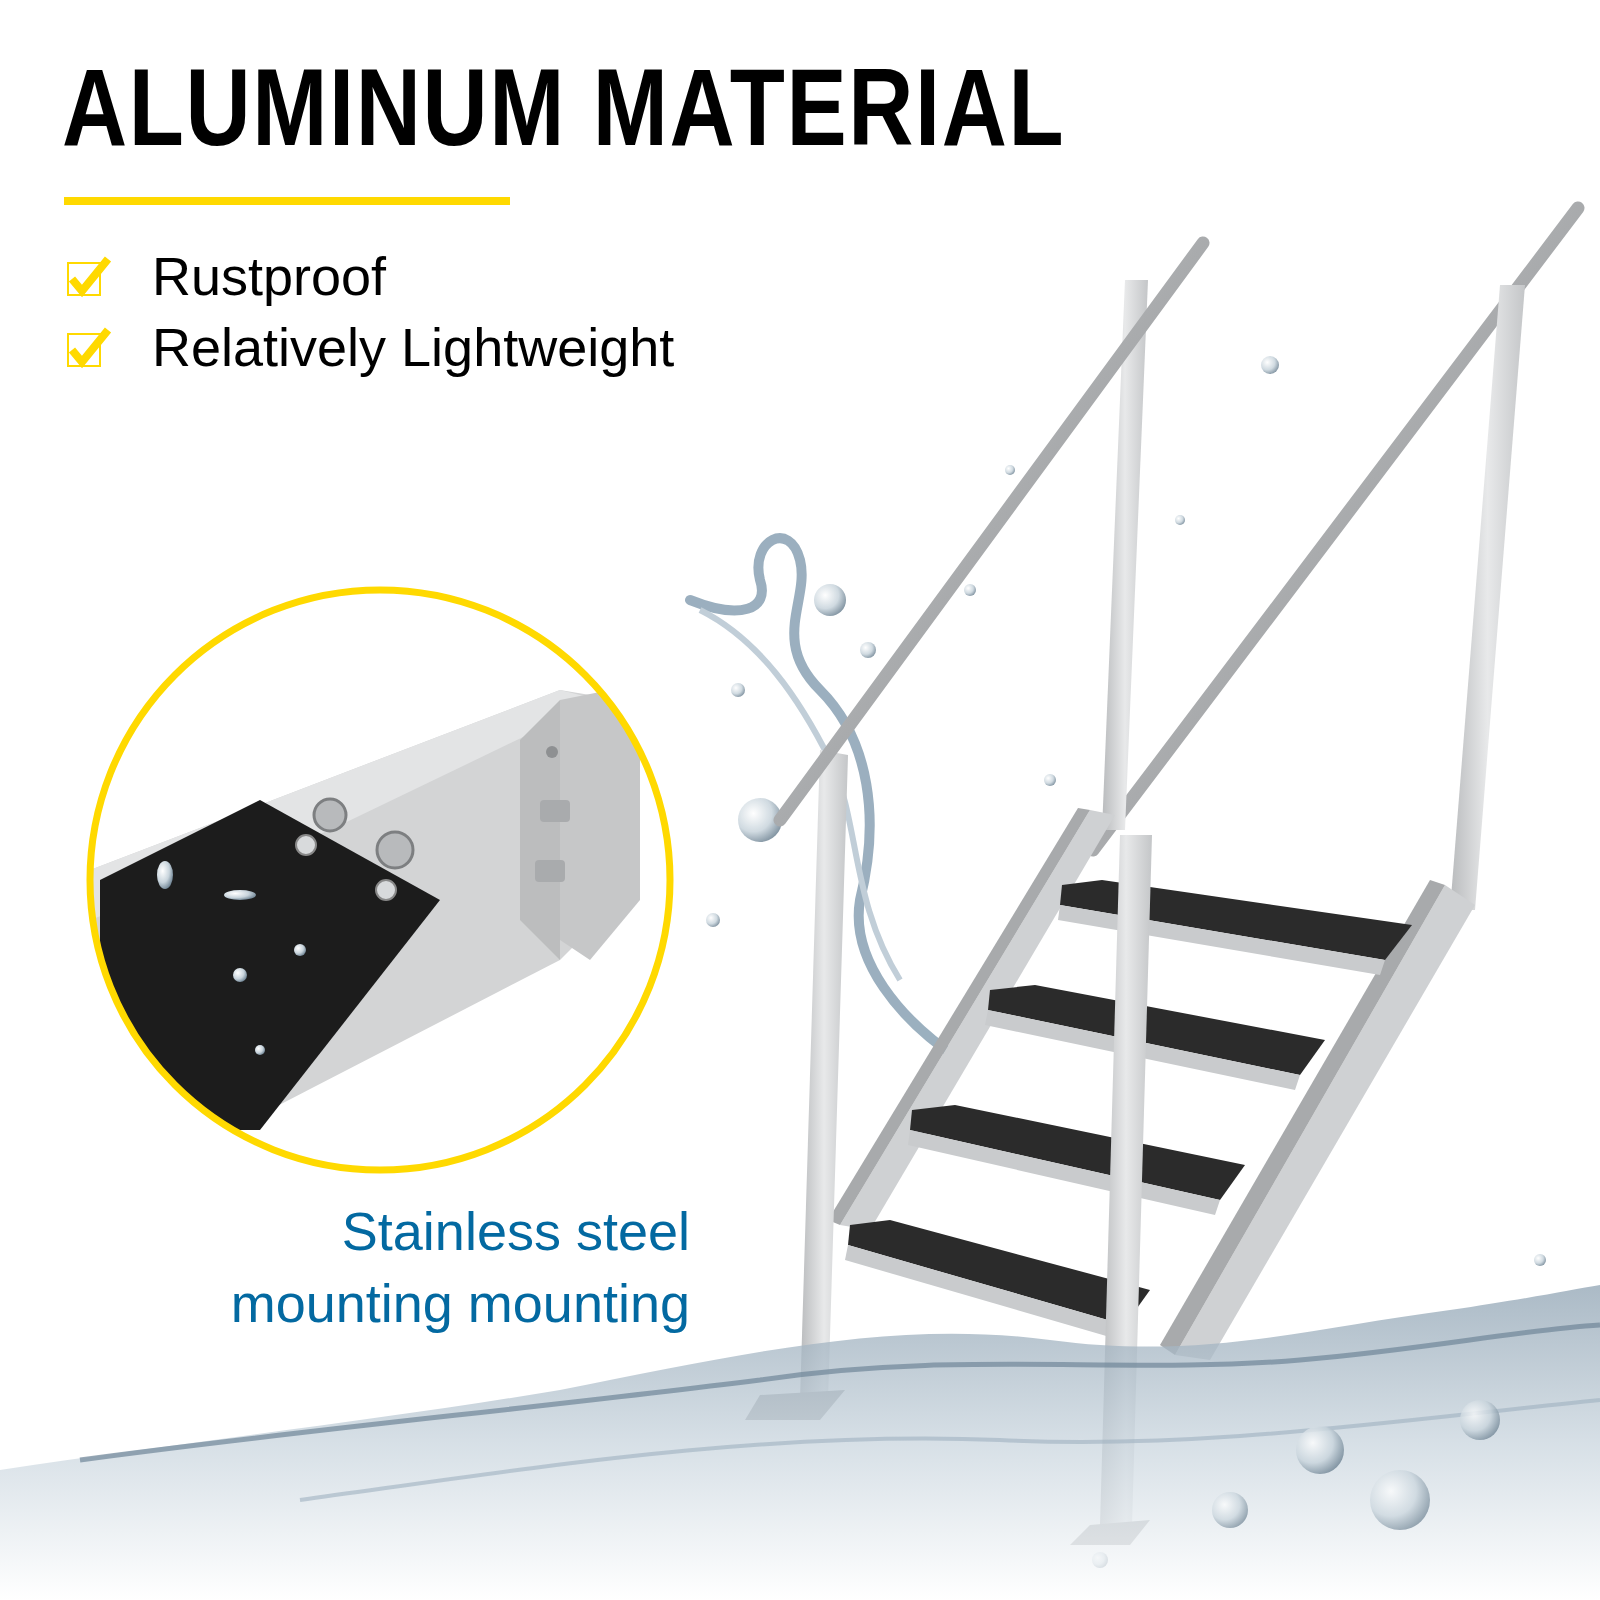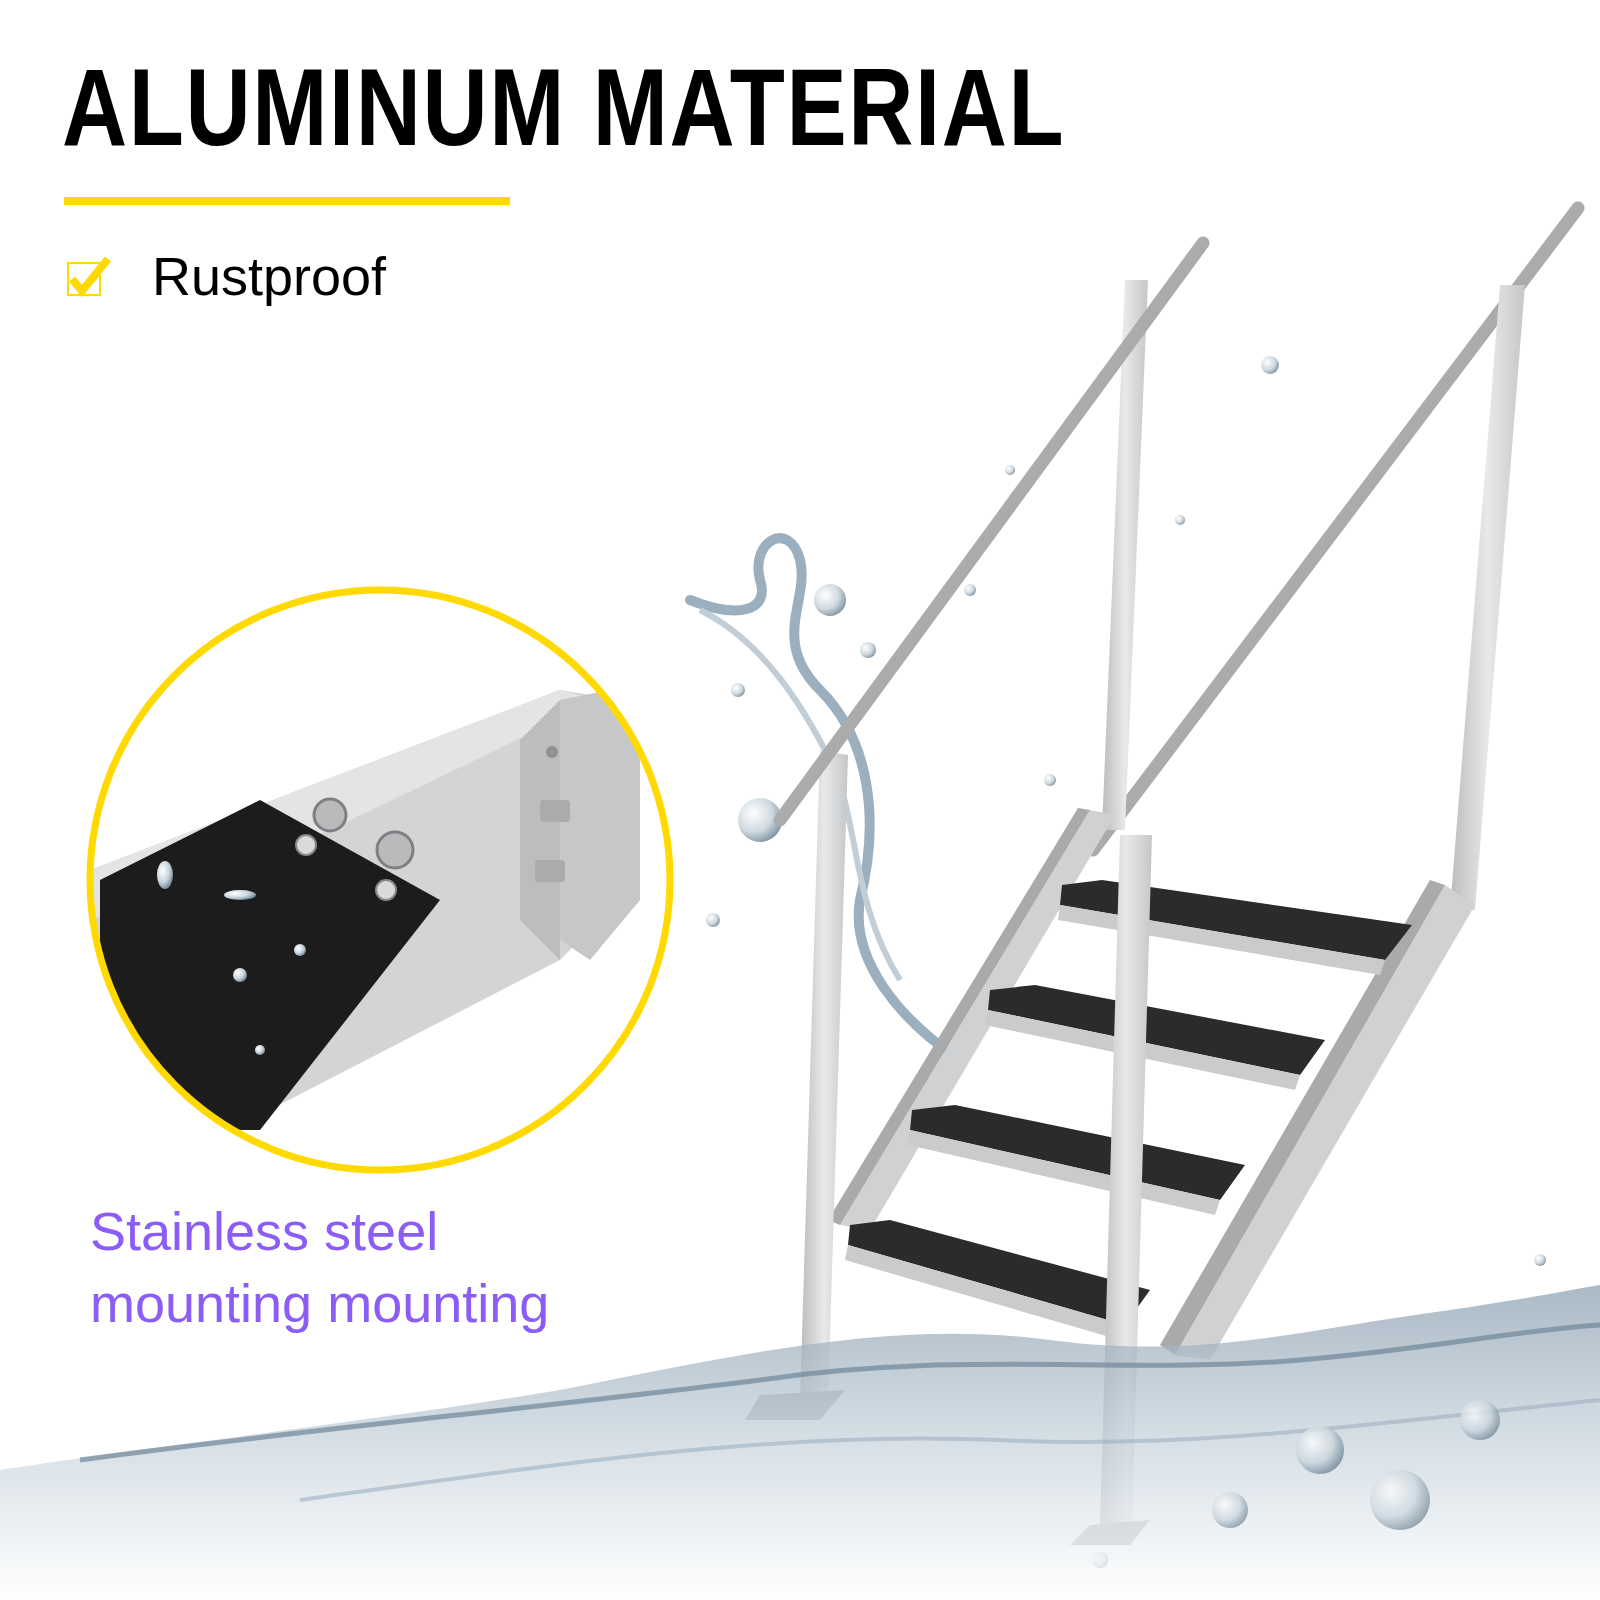--- a/index.html
+++ b/index.html
@@ -10,21 +10,21 @@
       font-size: 110px; line-height: 1; color: #000;
       letter-spacing: 2px; transform: scaleX(0.82); transform-origin: left top;
       white-space: nowrap;
     }
     .title-underline { position: absolute; left: 64px; top: 197px; width: 446px; height: 8px; background: #ffd900; }
     .features { position: absolute; left: 66px; top: 240px; margin: 0; padding: 0; list-style: none; }
     .feature { display: flex; align-items: center; height: 71px; }
     .feature .check { width: 46px; height: 46px; margin-right: 40px; }
     .feature .label { font-size: 54px; color: #000; line-height: 1; }
     .scene { position: absolute; left: 0; top: 0; width: 1600px; height: 1600px; }
-    .inset-caption { position: absolute; left: 90px; top: 1195px; width: 600px; text-align: left; font-size: 54px; line-height: 72px; color: #8b5cf6; }
+    .inset-caption { position: absolute; left: 90px; top: 1195px; width: 600px; text-align: right; font-size: 54px; line-height: 72px; color: #0369a1; }
   </style>
 </head>
 <body>
 
 <svg class="scene" viewBox="0 0 1600 1600" xmlns="http://www.w3.org/2000/svg">
   <defs>
     <linearGradient id="rail" x1="0" y1="0" x2="1" y2="1">
       <stop offset="0" stop-color="#e9eaeb"></stop>
       <stop offset="0.5" stop-color="#a9abad"></stop>
       <stop offset="1" stop-color="#8f9193"></stop>
@@ -149,18 +149,25 @@
 <div class="title-underline"></div>
 
 <ul class="features">
   <li class="feature">
     <svg class="check" viewBox="0 0 46 46">
       <rect x="2" y="10" width="32" height="32" fill="none" stroke="#ffd900" stroke-width="2"></rect>
       <path d="M6 26 L16 38 L42 6" fill="none" stroke="#ffd900" stroke-width="8" stroke-linejoin="miter"></path>
     </svg>
     <span class="label">Rustproof</span>
   </li>
+  <li class="feature">
+    <svg class="check" viewBox="0 0 46 46">
+      <rect x="2" y="10" width="32" height="32" fill="none" stroke="#ffd900" stroke-width="2"></rect>
+      <path d="M6 26 L16 38 L42 6" fill="none" stroke="#ffd900" stroke-width="8" stroke-linejoin="miter"></path>
+    </svg>
+    <span class="label">Relatively Lightweight</span>
+  </li>
 </ul>
 
 <div class="inset-caption">
   <div>Stainless steel</div>
   <div>mounting mounting</div>
 </div>
 
 </body></html>

